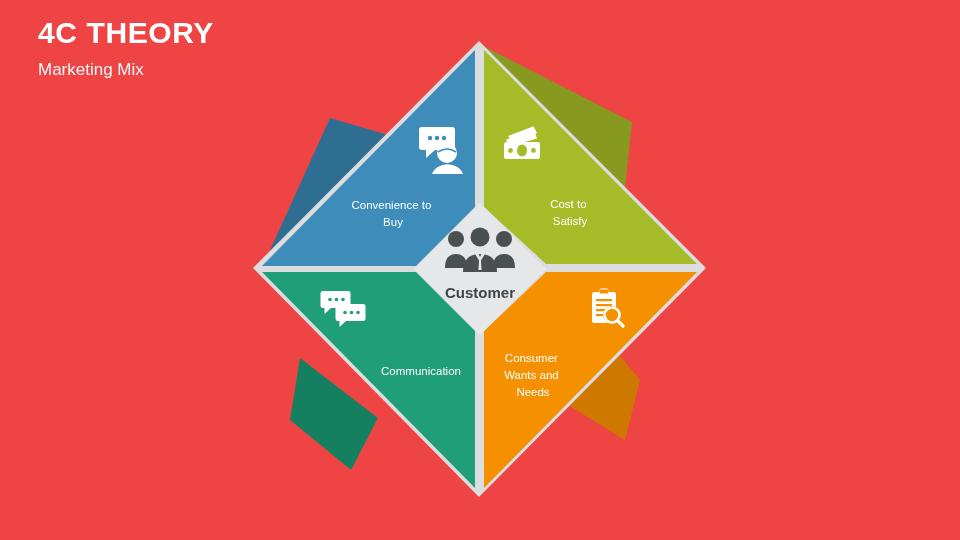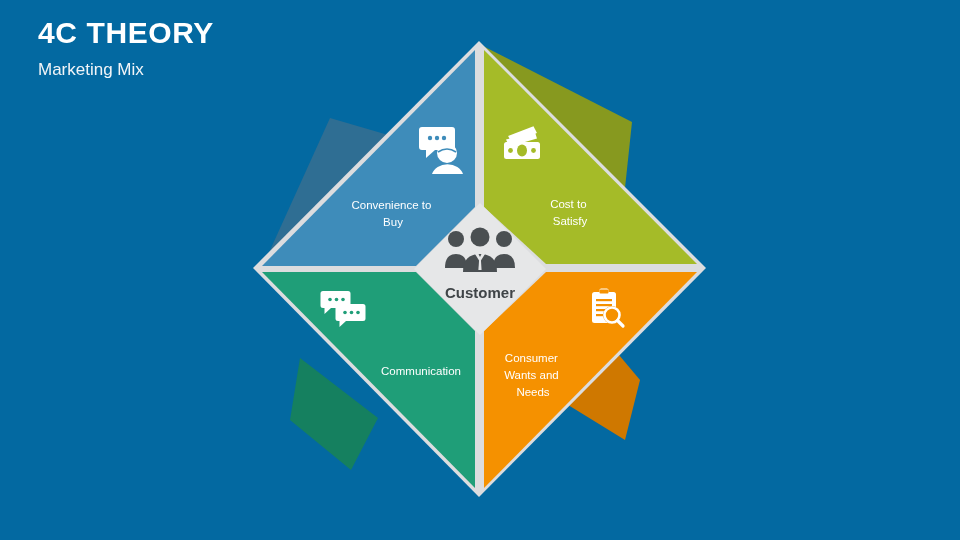--- a/index.html
+++ b/index.html
@@ -12,21 +12,21 @@
     overflow: hidden;
     background: #253c56;
     font-family: "Liberation Sans", sans-serif;
     position: relative;
   }
   #slide {
     position: absolute;
     left: 0; top: 0;
     width: 960px;
     height: 540px;
-    background: #0369a1;
+    background: #ef4444;
   }
   
   #header {
     position: absolute;
     left: 38px;
     top: 16px;
     width: 520px;
   }
   #title {
     color: #ffffff;

